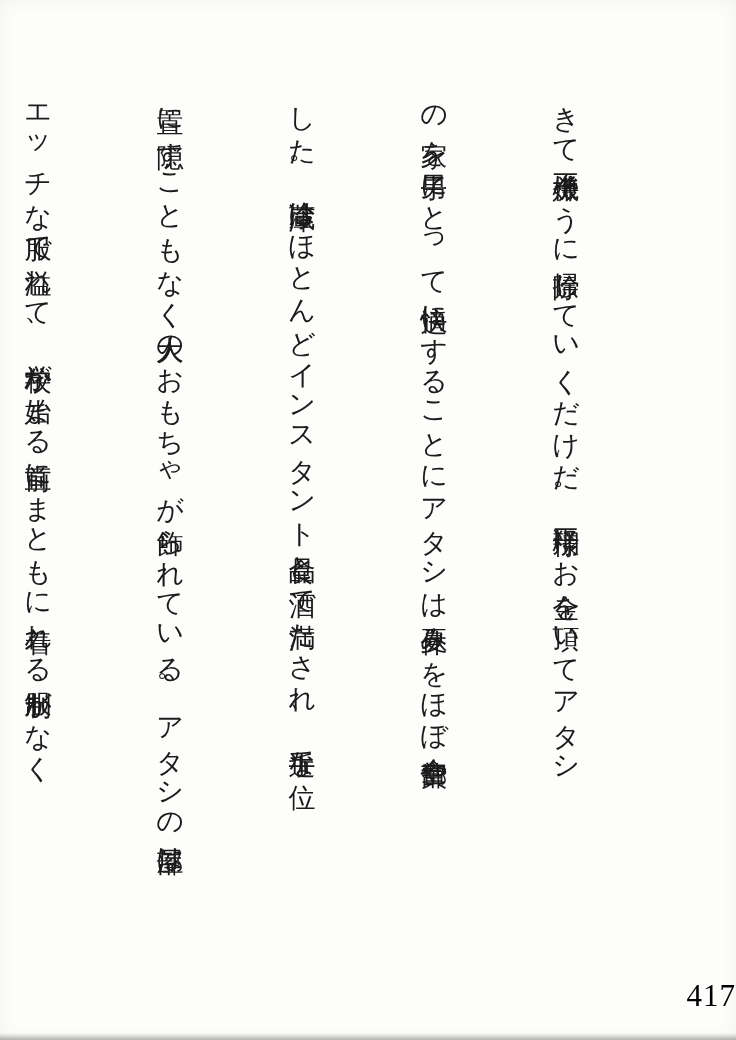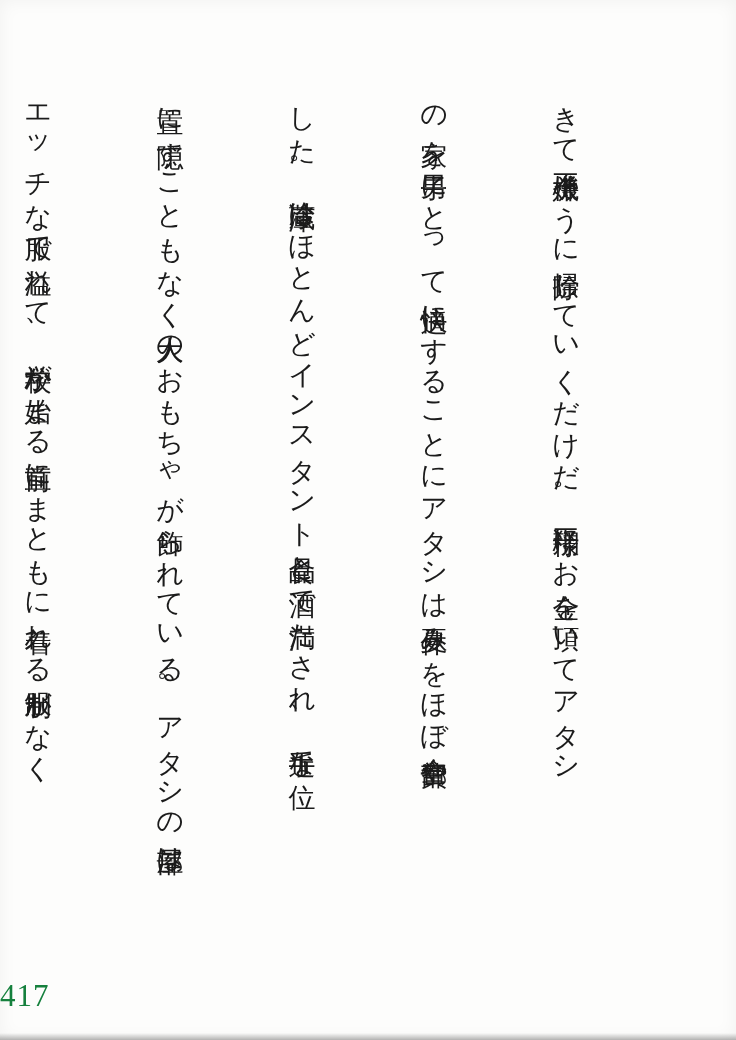--- a/index.html
+++ b/index.html
@@ -36,24 +36,24 @@
     color: #1b1b1b;
   }
   .tline {
     margin: 0;
   }
   .pagenum {
     position: absolute;
     left: 0;
     bottom: 26px;
     width: 100%;
-    text-align: left;
+    text-align: right;
     font-size: 31px;
     letter-spacing: 1px;
-    color: #15803d;
+    color: #000000;
   }
   .page-edge-shadow {
     position: absolute;
     left: 0;
     bottom: 0;
     width: 100%;
     height: 7px;
     background: linear-gradient(to bottom, rgba(0,0,0,0), rgba(0,0,0,0.28));
   }
 </style>

